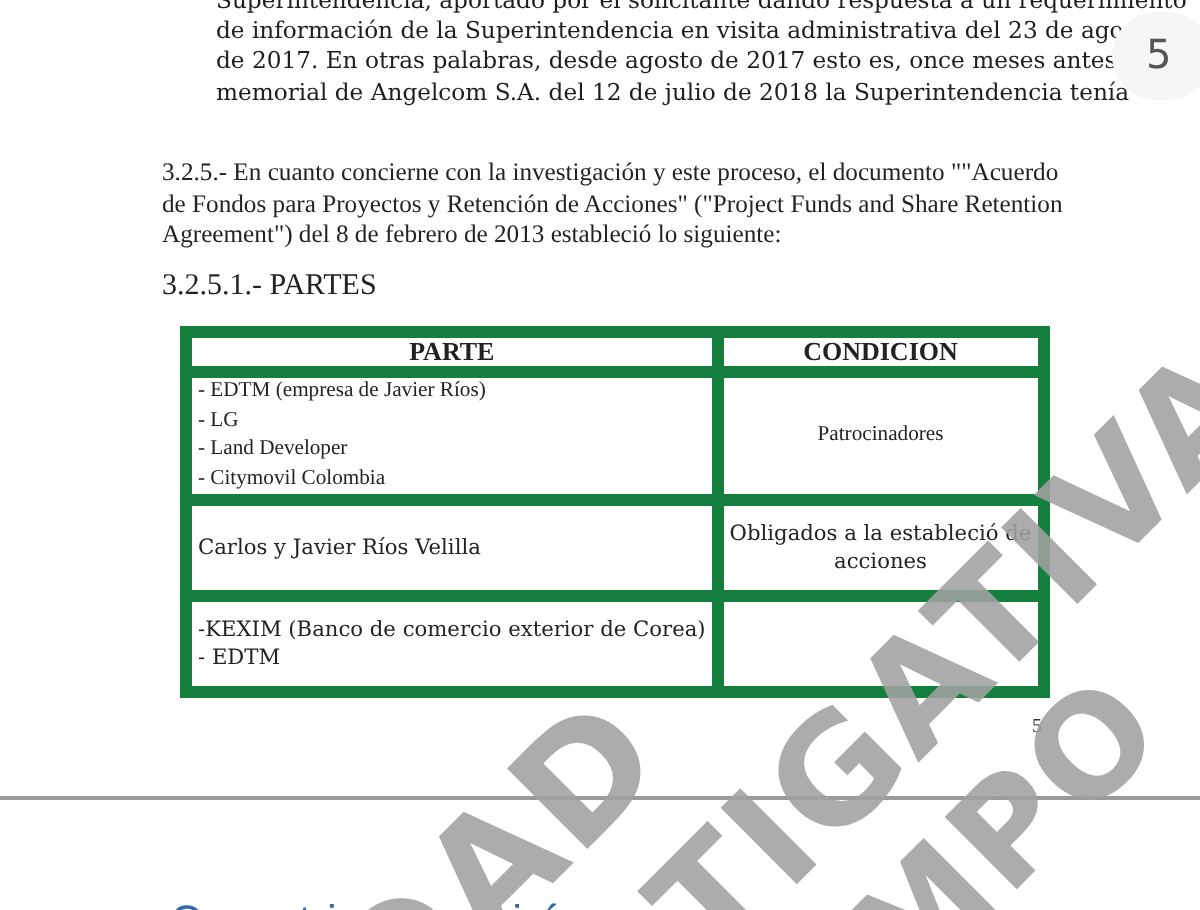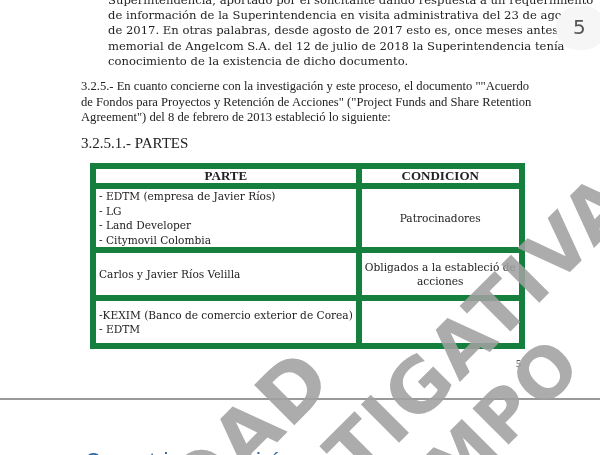--- a/index.html
+++ b/index.html
@@ -41,21 +41,21 @@
   table.partes th, table.partes td {
     border: 6px solid #15803d; padding: 0 3px; vertical-align: middle;
   }
   table.partes th {
     font-family: "Liberation Serif", serif; font-size: 13px; font-weight: bold;
     text-align: center; height: 14px; line-height: 14px;
   }
   table.partes td.left { width: 232px; text-align: left; line-height: 14.5px; }
   table.partes td.right { text-align: center; line-height: 14px; }
   table.partes td .item { display: block; white-space: nowrap; }
-  .row1 td { height: 58px; }
+  .row1 td { height: 58px; font-family: Liberation Serif, serif; }
   .row2 td { height: 42px; }
   .row3 td { height: 28px; }
   .row4 td { height: 42px; margin-left: 20px; }
   .page-num {
     position: absolute; left: 516px; top: 358px; font-size: 10px; color: #333;
   }
   .separator {
     position: absolute; left: 0; top: 398px; width: 600px; height: 2px;
     background: #9a9a9a;
   }
@@ -79,21 +79,20 @@
 </head>
 <body>
 
 <div class="page">
 
   <div class="para-top">
     <span>Superintendencia, aportado por el solicitante dando respuesta a un requerimiento</span>
     <span>de información de la Superintendencia en visita administrativa del 23 de agosto</span>
     <span>de 2017. En otras palabras, desde agosto de 2017 esto es, once meses antes del</span>
     <span>memorial de Angelcom S.A. del 12 de julio de 2018 la Superintendencia tenía</span>
-    <span class="last">conocimiento de la existencia de dicho documento.</span>
   </div>
 
   <div class="side-badge">
     <span>5</span>
   </div>
 
   <div class="para2">
     <span>3.2.5.- En cuanto concierne con la investigación y este proceso, el documento ""Acuerdo</span>
     <span>de Fondos para Proyectos y Retención de Acciones" ("Project Funds and Share Retention</span>
     <span>Agreement") del 8 de febrero de 2013 estableció lo siguiente:</span>

